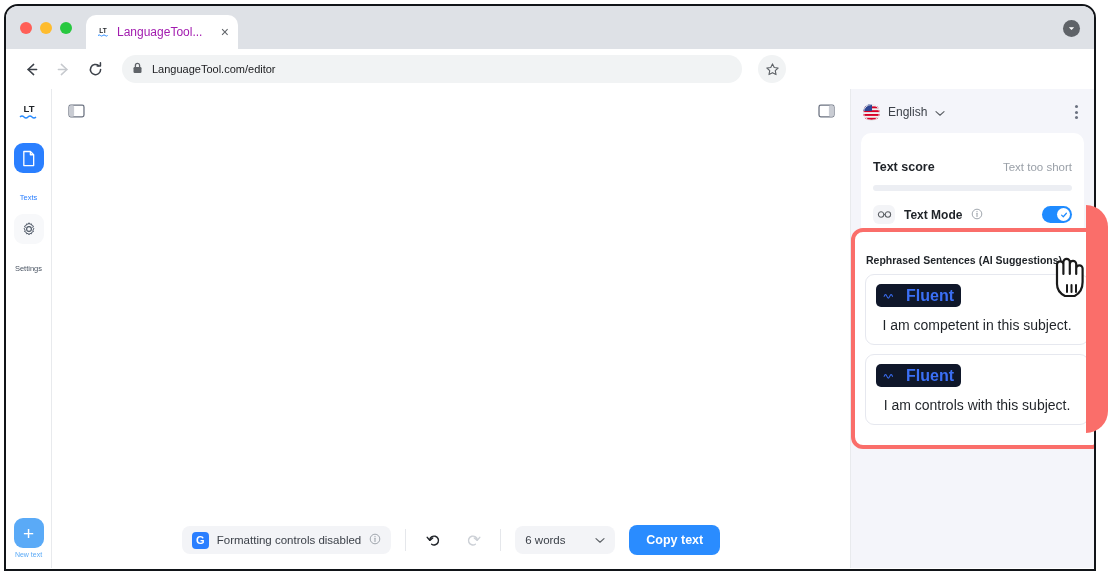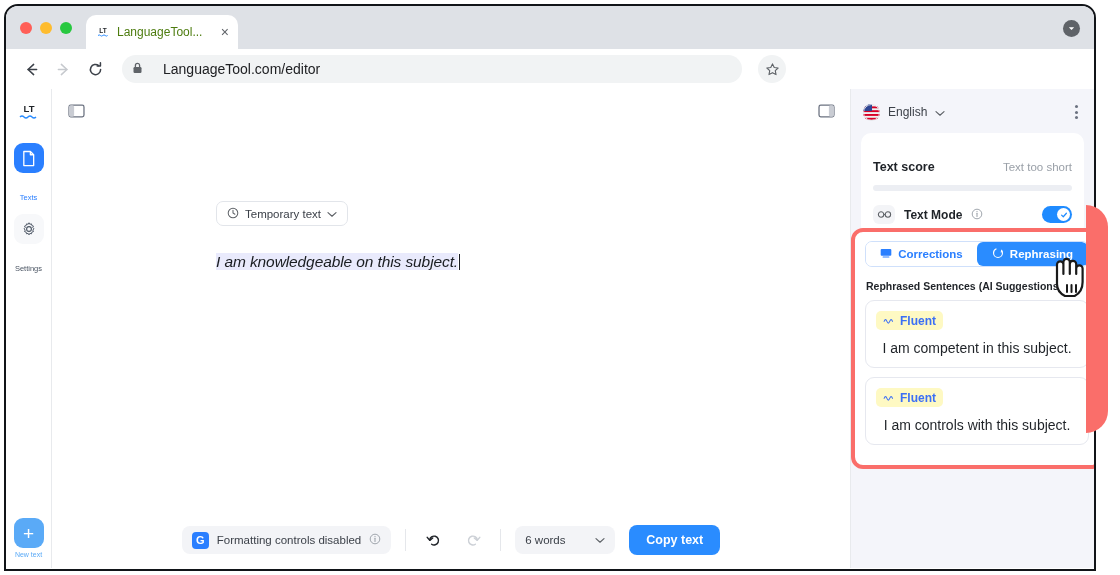--- a/index.html
+++ b/index.html
@@ -37,21 +37,21 @@
     margin-left: 14px;
     height: 34px; width: 152px;
     background:#fff; border-radius: 10px 10px 0 0;
     display:flex; align-items:center; gap:7px; padding: 0 9px;
   }
   .tab-fav {
     width:15px; height:15px; flex:none;
     display:flex; align-items:center; justify-content:center;
   }
   .tab-title {
-    font-size: 12px; color:#4d7c0f; flex:1;
+    font-size: 12px; color:#a21caf; flex:1;
     white-space:nowrap; overflow:hidden;
   }
   .tab-close { font-size: 14px; color:#5f6368; line-height:1; cursor:pointer; }
 
   .win-menu {
     position:absolute; right:14px; top:14px;
     width:17px; height:17px; border-radius:50%;
     background:#5f6368; display:flex; align-items:center; justify-content:center;
   }
   .win-menu svg { display:block; }
@@ -64,21 +64,21 @@
   .navbtn {
     width:26px; height:26px; display:flex; align-items:center; justify-content:center;
     border-radius:50%; cursor:pointer;
   }
   .omnibox {
     margin-left: 8px;
     flex: none; width: 620px; height: 28px;
     background:#f1f3f4; border-radius: 14px;
     display:flex; align-items:center; padding: 0 10px; gap:9px;
   }
-  .omnibox .url { font-size:14px; color:#202124; flex:1;margin-left:11px; }
+  .omnibox .url { font-size:11px; color:#202124; flex:1; }
   .star-btn {
     width:28px; height:28px; border-radius:50%; background:#f1f3f4;
     display:flex; align-items:center; justify-content:center;
     margin-left: 10px; cursor:pointer;
   }
 
   
   .app { position:relative; height: 479px; display:flex; background:#fff; }
 
   
@@ -222,23 +222,23 @@
   }
   .seg-btn.inactive { color:#2a7fff; background:#fff; }
   .seg-btn.active { color:#fff; background:#2a8cff; border-radius:6px; }
 
   .sugg-title { font-size:10.5px; font-weight:bold; color:#1f2328; margin: 13px 0 8px 1px; }
   .sugg-card {
     background:#fff; border:1px solid #e6e8ef; border-radius:9px;
     padding: 9px 10px 11px 10px; margin-bottom: 9px;
   }
   .fluent-tag {
-    display:inline-flex; align-items:center; gap:6px;
-    background:#fef9c3; border-radius:5px; padding: 2.5px 7px;
-    font-size:12px; font-weight:bold; color:#3b6ff5;
+    display:inline-flex; align-items:center; gap:12px;
+    background:#0f172a; border-radius:5px; padding: 2.5px 7px;
+    font-size:16px; font-weight:bold; color:#3b6ff5;
   }
   .sugg-text { font-size:14px; color:#1f2328; margin-top:10px;text-align:center; }
 
   
   .cursor { position:absolute; left: 193px; top: 22px; }
 
   
   .glow {
     position:absolute; left:1086px; top:205px;
     width:22px; height:228px;
@@ -358,40 +358,20 @@
             <rect x="1.2" y="1.2" width="6" height="13.6" rx="2" fill="#c9ccd3"></rect>
           </svg>
         </span>
         <span class="panel-toggle-right">
           <svg width="17" height="14" viewBox="0 0 20 16">
             <rect x="1.2" y="1.2" width="17.6" height="13.6" rx="2" stroke="#6b7280" stroke-width="1.5" fill="#fff"></rect>
             <rect x="12.8" y="1.2" width="6" height="13.6" rx="2" fill="#c9ccd3"></rect>
           </svg>
         </span>
 
-        <div class="doc-area">
-          <div class="chip">
-            <span>
-              <svg width="12" height="12" viewBox="0 0 14 14">
-                <circle cx="7" cy="7" r="5.6" stroke="#5f6368" stroke-width="1.2" fill="none"></circle>
-                <path d="M7 3.8 V7 L9.2 8.4" stroke="#5f6368" stroke-width="1.2" fill="none" stroke-linecap="round"></path>
-              </svg>
-            </span>
-            <span>Temporary text</span>
-            <span>
-              <svg width="10" height="7" viewBox="0 0 10 7">
-                  <path d="M1 1.6 L5 5.2 L9 1.6" stroke="#5f6368" stroke-width="1.2" fill="none" stroke-linecap="round" stroke-linejoin="round"></path>
-                </svg>
-            </span>
-          </div>
-
-          <div class="doc-text">
-            <span class="sel">I am knowledgeable on this subject.</span><span class="caret"></span>
-          </div>
-        </div>
 
         <div class="bottombar">
           <div class="fmt-pill">
             <span class="g-badge">G</span>
             <span>Formatting controls disabled</span>
             <span>
               <svg width="12" height="12" viewBox="0 0 14 14">
                 <circle cx="7" cy="7" r="5.6" stroke="#9aa0a8" stroke-width="1.1" fill="none"></circle>
                 <path d="M7 6.1 V10" stroke="#9aa0a8" stroke-width="1.2" stroke-linecap="round"></path>
                 <circle cx="7" cy="4.2" r="0.75" fill="#9aa0a8"></circle>
@@ -486,40 +466,20 @@
               <span class="knob">
                 <svg width="8" height="8" viewBox="0 0 10 10">
                     <path d="M2 5.2 L4.1 7.2 L8 2.8" stroke="#1f8bff" stroke-width="1.5" fill="none" stroke-linecap="round" stroke-linejoin="round"></path>
                   </svg>
               </span>
             </span>
           </div>
         </div>
 
         <div class="highlight">
-          <div class="seg">
-            <div class="seg-btn inactive">
-              <span>
-                <svg width="12" height="10" viewBox="0 0 14 11">
-                  <rect x="0.8" y="0.8" width="12.4" height="8" rx="1.2" fill="#2a7fff"></rect>
-                  <rect x="3" y="9.6" width="8" height="1.2" rx="0.6" fill="#2a7fff"></rect>
-                </svg>
-              </span>
-              <span>Corrections</span>
-            </div>
-            <div class="seg-btn active">
-              <span>
-                <svg width="12" height="12" viewBox="0 0 14 14">
-                  <circle cx="7" cy="7" r="5.2" stroke="#fff" stroke-width="1.3" fill="none" stroke-dasharray="22 6"></circle>
-                  <path d="M11.6 3.6 L12.6 6.4 L9.8 6.1 Z" fill="#fff"></path>
-                </svg>
-              </span>
-              <span>Rephrasing</span>
-            </div>
-          </div>
 
           <div class="sugg-title">Rephrased Sentences (AI Suggestions)</div>
 
           <div class="sugg-card">
             <span class="fluent-tag">
               <svg width="11" height="7" viewBox="0 0 12 8">
                   <path d="M1 5 q1.6-4 3.2 0 t3.2 0 t3.2 0" stroke="#3b6ff5" stroke-width="1.2" fill="none" stroke-linecap="round"></path>
                 </svg>
               <span>Fluent</span>
             </span>

